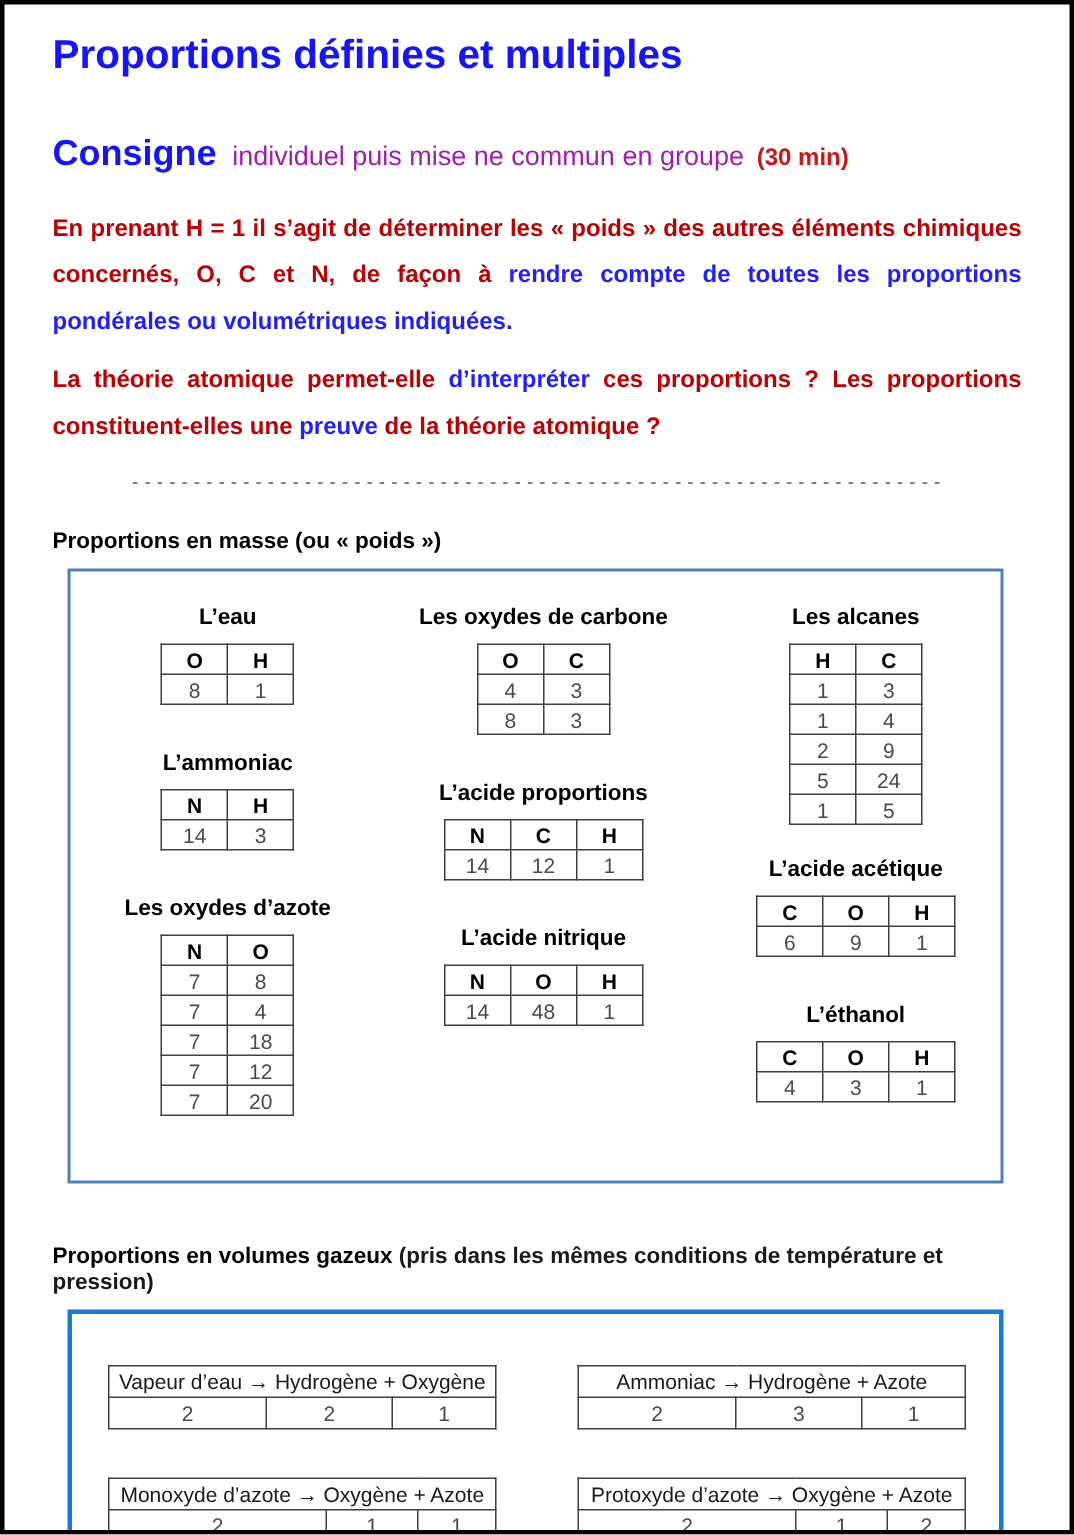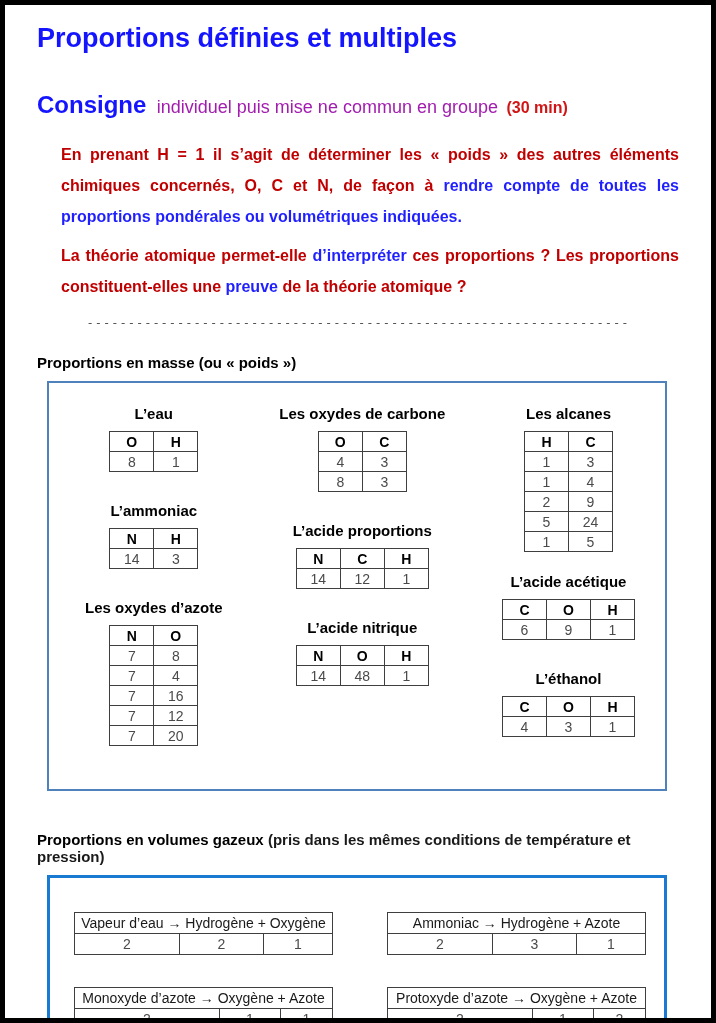--- a/index.html
+++ b/index.html
@@ -2,21 +2,21 @@
 <html><head>
 <meta charset="utf-8">
 <style>
   * { margin: 0; padding: 0; box-sizing: border-box; }
   html, body { background: #e8e8e8; }
   body { font-family: "Liberation Sans", sans-serif; }
   .page {
     position: relative;
     width: 716px; height: 1023px;
     background: #ffffff;
-    border: 5px solid #000000;
+    border: 3px solid #000000;
     margin: 0 auto;
     overflow: hidden;
     padding: 0 32px;
   }
   .doc-title {
     margin-top: 18px;
     font-size: 27px;
     font-weight: bold;
     color: #1414ff;
     letter-spacing: 0px;
@@ -24,21 +24,20 @@
   .consigne-line { margin-top: 36px; line-height: 30px; white-space: nowrap; }
   .consigne-label { font-size: 24px; font-weight: bold; color: #1414ff; }
   .consigne-text { font-size: 18px; color: #a21caf; margin-left: 6px; }
   .consigne-duration { font-size: 16px; font-weight: bold; color: #d11515; margin-left: 4px; margin-top: 16px; }
   .para {
     font-size: 16px;
     font-weight: bold;
     line-height: 31px;
     text-align: justify;
     color: #c00000;
-    margin-left: 24px;
   }
   .para1 { margin-top: 16px; }
   .para2 { margin-top: 8px; }
   .t-red { color: #c00000; }
   .t-blue { color: #1f1fff; }
   .separator {
     margin-top: 14px;
     text-align: center;
     color: #555555;
     font-size: 12px;
@@ -159,21 +158,21 @@
           <tr>
                 <td>7</td>
                 <td>8</td>
               </tr>
           <tr>
                 <td>7</td>
                 <td>4</td>
               </tr>
           <tr>
                 <td>7</td>
-                <td>16</td>
+                <td>18</td>
               </tr>
           <tr>
                 <td>7</td>
                 <td>12</td>
               </tr>
           <tr>
                 <td>7</td>
                 <td>20</td>
               </tr>
         </tbody>

